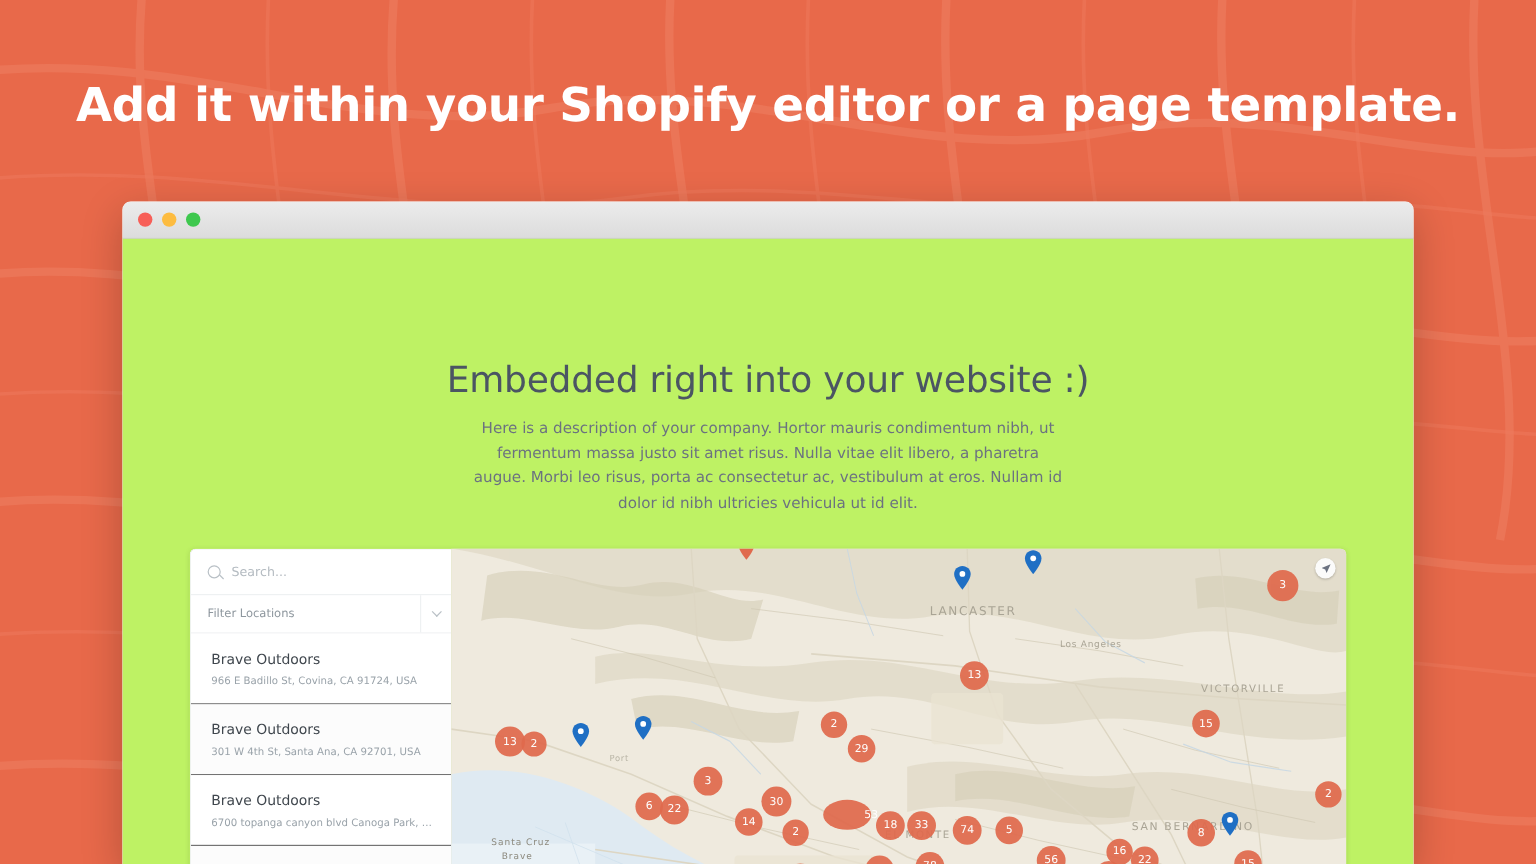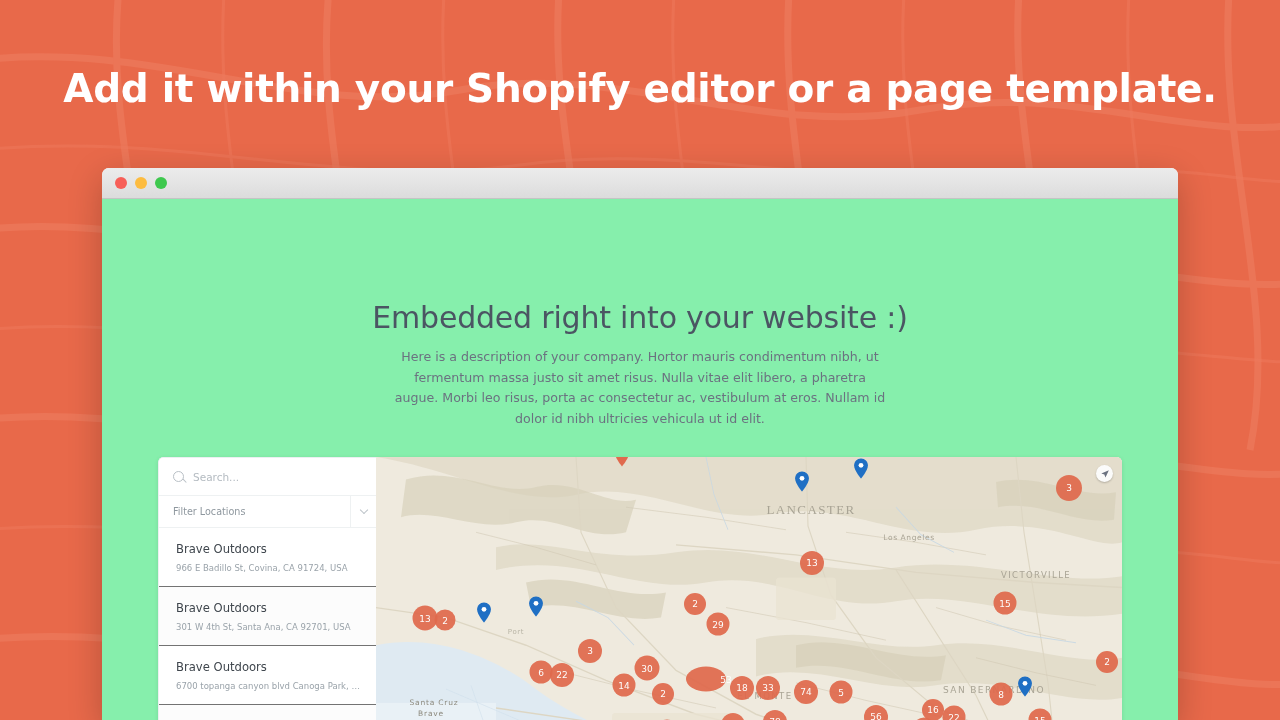--- a/index.html
+++ b/index.html
@@ -43,21 +43,21 @@
     background: linear-gradient(#ececec, #dcdcdc);
     border-bottom: 1px solid #c4c4c4;
     display: flex; align-items: center;
     padding-left: 13px;
   }
   .dot { width: 12px; height: 12px; border-radius: 50%; margin-right: 8px; }
   .dot.red    { background: #f75f58; }
   .dot.yellow { background: #fdbc40; }
   .dot.green  { background: #3ec84e; }
 
-  #viewport { position: relative; width: 100%; height: 521px; background: #86efac; }
+  #viewport { position: relative; width: 100%; height: 521px; background: #bef264; }
 
   
   #page-heading {
     position: absolute; top: 101px; left: 0; width: 100%;
     text-align: center;
     font-size: 30px;
     color: #4b5563;
     font-family: "DejaVu Sans", sans-serif;
     letter-spacing: -0.2px;
   }
@@ -336,21 +336,21 @@
             <path d="M95,182 L130,263"></path>
           </g>
 
           <g fill="#eae3d2" opacity="0.75">
             <rect x="400" y="96" width="60" height="34" rx="3"></rect>
             <rect x="470" y="210" width="140" height="46" rx="3"></rect>
             <rect x="236" y="204" width="120" height="50" rx="3"></rect>
           </g>
         </svg>
 
-        <div class="maplabel" style="left:435px;top:53px;font-size:13px;font-family:Liberation Serif, serif;">LANCASTER</div>
+        <div class="maplabel" style="left:435px;top:53px;font-size:10px;">LANCASTER</div>
         <div class="maplabel" style="left:533px;top:80px;font-size:7.5px;letter-spacing:0.6px;">Los Angeles</div>
         <div class="maplabel" style="left:660px;top:118px;font-size:8.5px;">VICTORVILLE</div>
         <div class="maplabel" style="left:618px;top:233px;font-size:9px;">SAN BERNARDINO</div>
         <div class="maplabel" style="left:389px;top:239px;font-size:8.5px;">EL MONTE</div>
         <div class="maplabel" style="left:58px;top:245px;font-size:7.5px;letter-spacing:0.8px;color:#8d8a7e;">Santa Cruz</div>
         <div class="maplabel" style="left:55px;top:256px;font-size:7.5px;letter-spacing:0.8px;color:#8d8a7e;">Brave</div>
         <div class="maplabel" style="left:140px;top:175px;font-size:7px;letter-spacing:0.6px;color:#b9b5a6;">Port</div>
 
         <div class="cluster" style="left:693px;top:31px;width:26px;height:26px;">
             <span>3</span>

